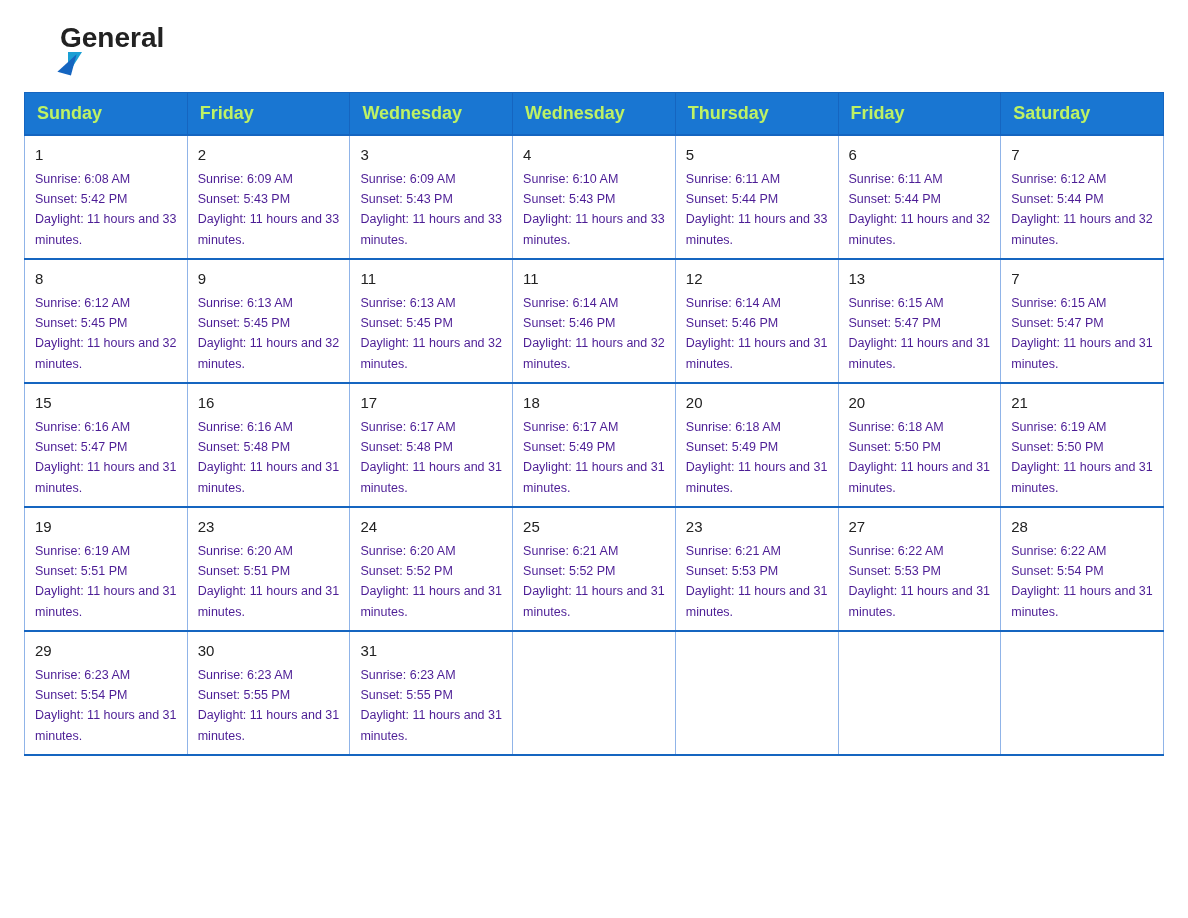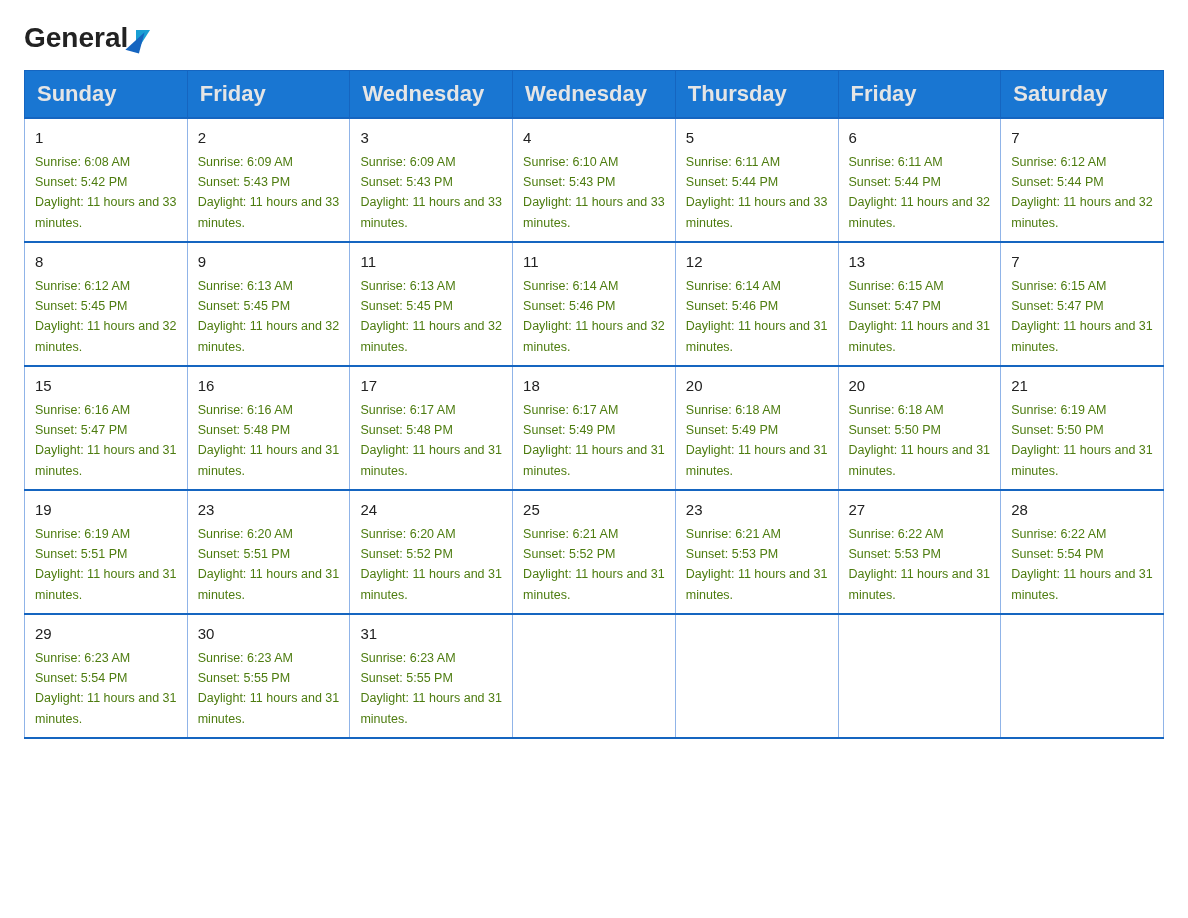--- a/index.html
+++ b/index.html
@@ -12,22 +12,23 @@
       min-height: 918px;
     }
     .header {
       display: flex;
       justify-content: space-between;
       align-items: flex-start;
       margin-bottom: 18px;
     }
     .logo {
       display: flex;
-      flex-direction: row;
-      align-items: flex-end;
+      flex-direction: column;
+      align-items: flex-start;
+      margin-left: 36px;
     }
     .logo-general {
       font-size: 28px;
       font-weight: bold;
       color: #222;
       line-height: 1;
     }
     .logo-blue {
       font-size: 28px;
       font-weight: bold;
@@ -69,22 +70,22 @@
       color: #444;
       margin-top: 4px;
     }
     .calendar-table {
       width: 100%;
       border-collapse: collapse;
       border: 1.5px solid #1565c0;
     }
     .calendar-table th {
       background-color: #1976d2;
-      color: #e5e5e5;
-      font-size: 22px;
+      color: #bef264;
+      font-size: 18px;
       font-weight: bold;
       padding: 10px 12px;
       text-align: left;
       border: 1px solid #1565c0;
     }
     .calendar-table td {
       vertical-align: top;
       padding: 8px 10px;
       border: 1px solid #90b4e8;
       min-height: 90px;
@@ -97,21 +98,21 @@
       border-bottom: 2px solid #1565c0;
     }
     .day-number {
       font-size: 15px;
       font-weight: normal;
       display: block;
       margin-bottom: 2px;
     }
     .day-info {
       font-size: 12.5px;
-      color: #4d7c0f;
+      color: #4c1d95;
       line-height: 1.55;
     }
     .empty-cell {
       background: #fff;
     }
   </style>
 </head>
 <body>
 
 <div class="header">

